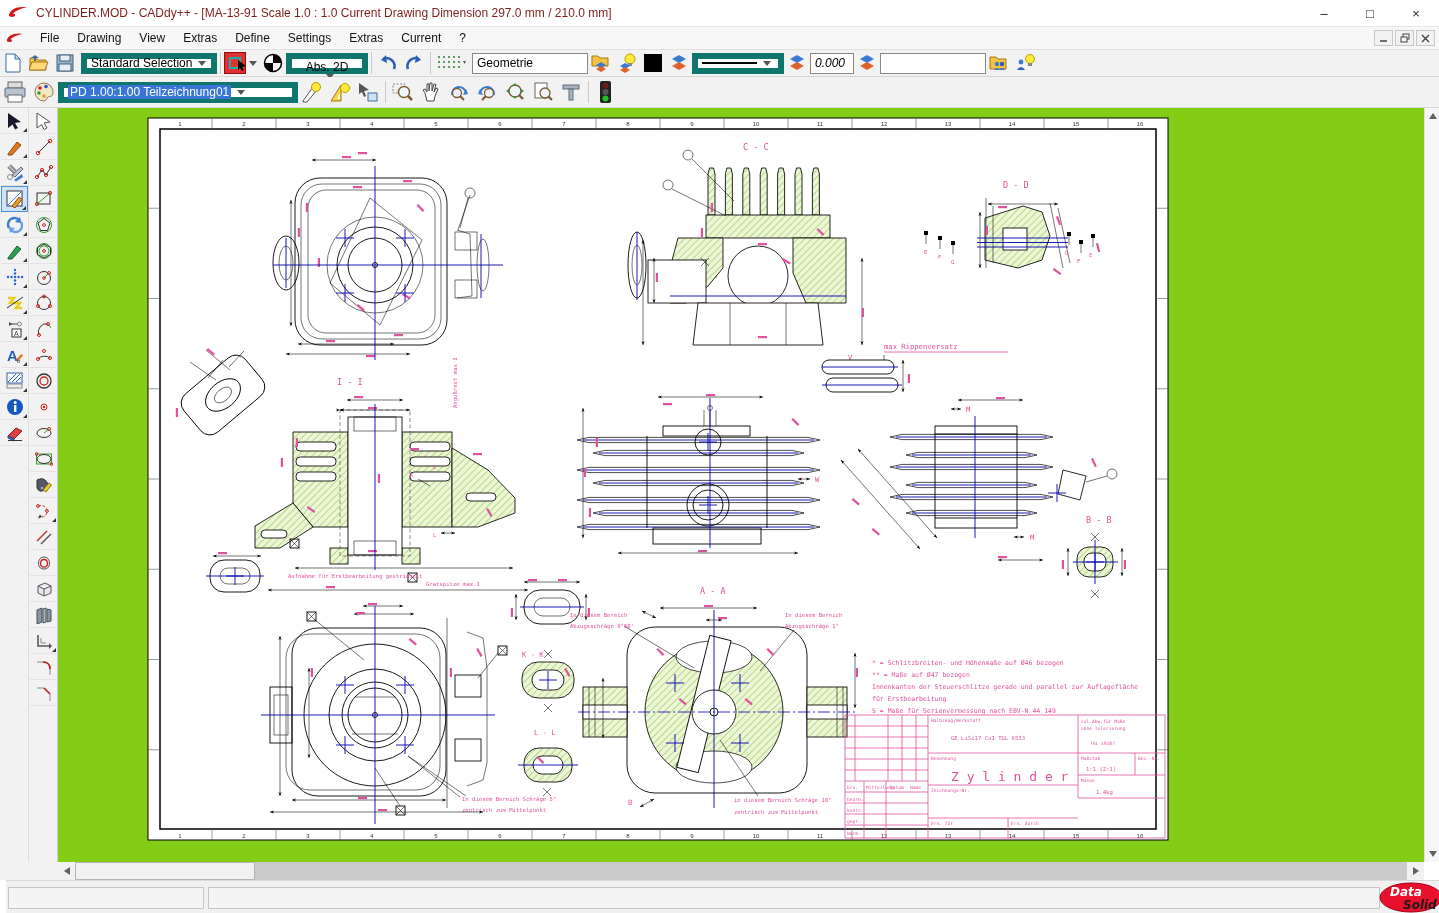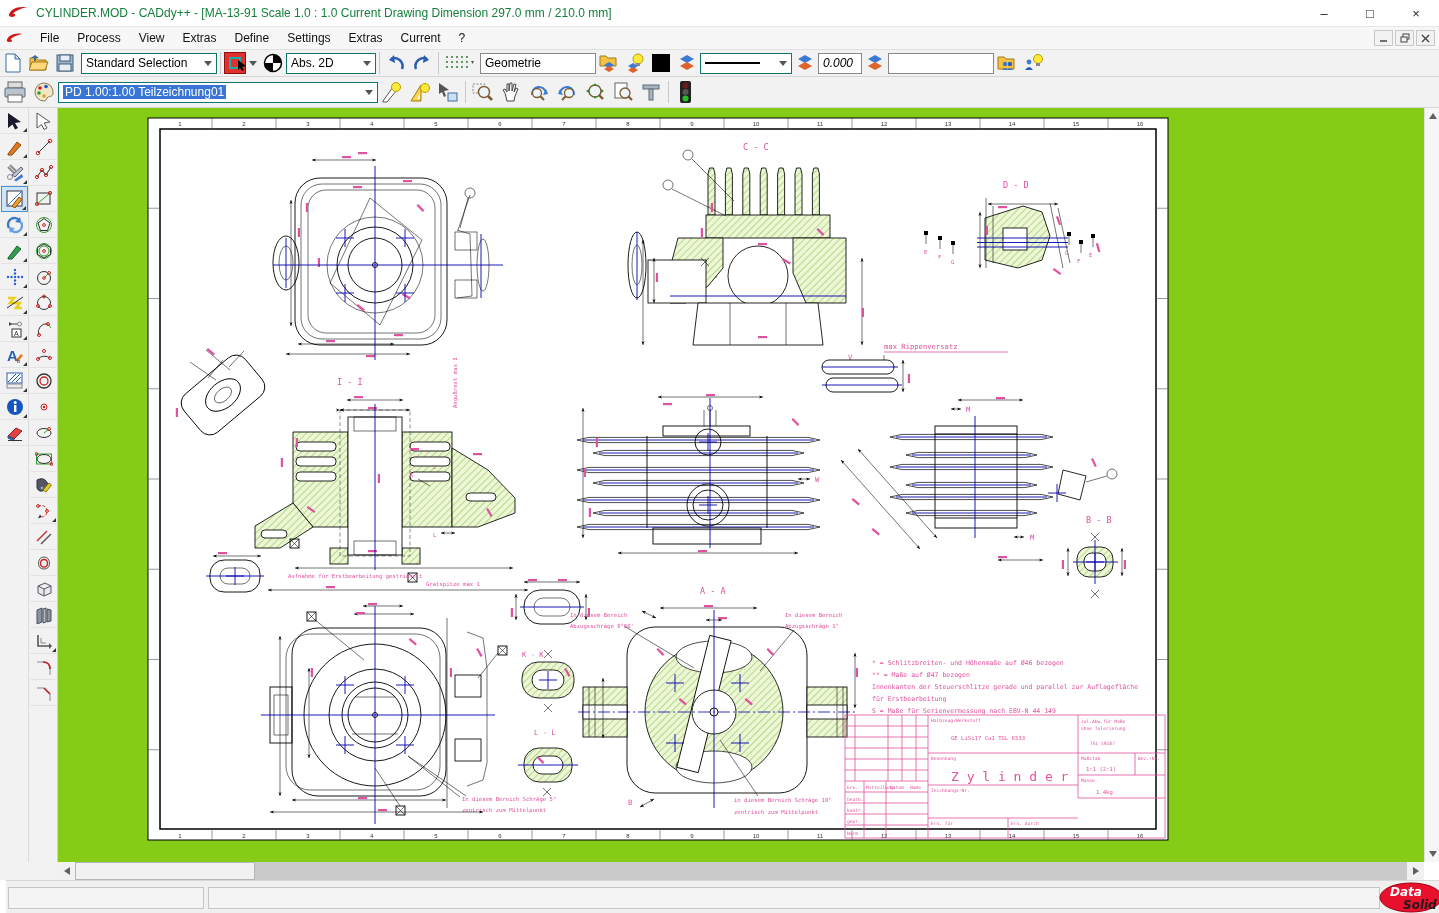--- a/index.html
+++ b/index.html
@@ -2,39 +2,39 @@
 <html><head>
 <meta charset="utf-8">
 <style>
   html,body{margin:0;padding:0;background:#e8e8e8;}
   *{box-sizing:border-box;font-family:"Liberation Sans",sans-serif;}
   .app{position:relative;width:1439px;height:913px;background:#fff;overflow:hidden;}
 
   
   .titlebar{position:absolute;left:0;top:0;width:100%;height:27px;background:#fff;display:flex;align-items:center;border-bottom:1px solid #e6e6e6;}
   .titlebar .appicon{margin:0 8px 0 8px;}
-  .titlebar .title{font-size:12px;color:#15803d;white-space:nowrap;}
+  .titlebar .title{font-size:12px;color:#7f1d1d;white-space:nowrap;}
   .wincontrols{position:absolute;right:0;top:0;height:27px;display:flex;}
   .wincontrols .wbtn{width:46px;height:27px;display:flex;align-items:center;justify-content:center;font-size:13px;color:#222;}
 
   
   .menubar{position:absolute;left:0;top:27px;width:100%;height:23px;background:#f7f7f7;display:flex;align-items:center;border-bottom:1px solid #e0e0e0;}
   .menubar .appicon{margin:0 8px 0 6px;}
   .menuitem{font-size:12px;color:#111;padding:3px 9px;cursor:default;}
   .mdicontrols{position:absolute;right:4px;top:3px;display:flex;gap:2px;}
   .mdibtn{width:19px;height:16px;border:1px solid #c8c8c8;background:#f2f2f2;display:flex;align-items:center;justify-content:center;font-size:9px;color:#444;}
 
   
   .toolbar{position:absolute;left:0;width:100%;background:#f2f2f2;display:flex;align-items:center;border-bottom:1px solid #d5d5d5;}
   .tb1{top:50px;height:27px;}
   .tb2{top:77px;height:31px;}
   .tbtn{width:26px;height:24px;display:flex;align-items:center;justify-content:center;border:1px solid transparent;}
   .tsep{width:1px;height:22px;background:#c9c9c9;margin:0 3px;}
   .tinput{height:21px;border:1px solid #888;background:#fff;font-size:12px;padding:1px 4px;color:#000;display:flex;align-items:center;}
-  .tselect{height:21px;border:1px solid #0f766e;background:#fff;font-size:12px;padding:1px 4px;color:#000;display:flex;align-items:center;justify-content:space-between;}
+  .tselect{height:21px;border:6px solid #0f766e;background:#fff;font-size:12px;padding:1px 4px;color:#000;display:flex;align-items:center;justify-content:flex-start;}
   .chev{width:0;height:0;border-left:4px solid transparent;border-right:4px solid transparent;border-top:5px solid #555;margin-left:6px;}
   .redsel{width:22px;height:22px;background:#e03030;border:1px solid #901010;display:flex;align-items:center;justify-content:center;position:relative;}
   .redsel .inner{width:12px;height:12px;border:2px solid #19b0a8;}
   .redsel .cursor{position:absolute;right:-2px;bottom:-2px;}
   .combosel{background:#3875d7;color:#fff;padding:0 2px;}
 
   
   .toolcol{position:absolute;top:108px;width:29px;background:#f2f2f2;}
   .tc1{left:0;height:754px;border-right:1px solid #dcdcdc;}
   .tc2{left:29px;height:754px;border-right:1px solid #d0d0d0;}
@@ -104,21 +104,21 @@
   </div>
 
   <div class="menubar">
     <span class="appicon">
       <svg width="17" height="12" viewBox="0 0 22 14">
           <path d="M1,12 C2,5 11,1 21,3 C13,4.5 6,8 4,12 Z" fill="#d01818"></path>
           <ellipse cx="4.5" cy="11.5" rx="3.4" ry="2" fill="#d01818"></ellipse>
         </svg>
     </span>
     <div class="menuitem">File</div>
-    <div class="menuitem">Process</div>
+    <div class="menuitem">Drawing</div>
     <div class="menuitem">View</div>
     <div class="menuitem">Extras</div>
     <div class="menuitem">Define</div>
     <div class="menuitem">Settings</div>
     <div class="menuitem">Extras</div>
     <div class="menuitem">Current</div>
     <div class="menuitem">?</div>
     <div class="mdicontrols">
       <div class="mdibtn">
           <svg width="9" height="9">
@@ -172,21 +172,21 @@
           </svg></span>
     </div>
     <span class="chev" style="margin:0 3px;"></span>
     <div class="tbtn">
         <svg width="20" height="20">
           <circle cx="10" cy="10" r="8.5" fill="#fff" stroke="#000" stroke-width="1.5"></circle>
           <path d="M10,10 L10,1.5 A8.5,8.5 0 0 1 18.5,10 Z" fill="#000"></path>
           <path d="M10,10 L10,18.5 A8.5,8.5 0 0 1 1.5,10 Z" fill="#000"></path>
         </svg>
       </div>
-    <div class="tselect" style="width:90px;">
+    <div class="tselect" style="width:82px;flex-direction:column;">
       <span>Abs. 2D</span>
         <span class="chev"></span>
     </div>
     <div class="tsep"></div>
     <div class="tbtn">
         <svg width="20" height="18">
           <path d="M16,15 A8,8 0 0 0 5,5" fill="none" stroke="#2a5fb4" stroke-width="2.5"></path>
           <path d="M8,1 L3,6 9,9 Z" fill="#2a5fb4"></path>
         </svg>
       </div>
@@ -300,21 +300,21 @@
       </div>
     <div class="tbtn" style="width:28px;">
         <svg width="22" height="22">
           <path d="M11,2 a9,9 0 1 0 0,18 c3,0 2,-3 4,-4 2,-1 5,0 5,-4 a9,9 0 0 0 -9,-10z" fill="#f3e6c8" stroke="#8a7a50"></path>
           <circle cx="7" cy="7" r="1.8" fill="#d02020"></circle>
           <circle cx="13" cy="5.5" r="1.8" fill="#2050d0"></circle>
           <circle cx="6" cy="12" r="1.8" fill="#20a020"></circle>
           <circle cx="11" cy="15" r="1.8" fill="#e0a020"></circle>
         </svg>
       </div>
-    <div class="tselect" style="width:320px;">
+    <div class="tselect" style="width:240px;">
       <span class="combosel">PD 1.00:1.00 Teilzeichnung01</span>
         <span class="chev"></span>
     </div>
     <div class="tbtn" style="width:28px;">
         <svg width="22" height="22">
           <path d="M2,20 L12,6 16,9 6,21 2,21z" fill="#fff" stroke="#555"></path>
           <circle cx="15" cy="6" r="4.5" fill="#ffe93a" stroke="#b8a000"></circle>
         </svg>
       </div>
     <div class="tbtn" style="width:28px;">

